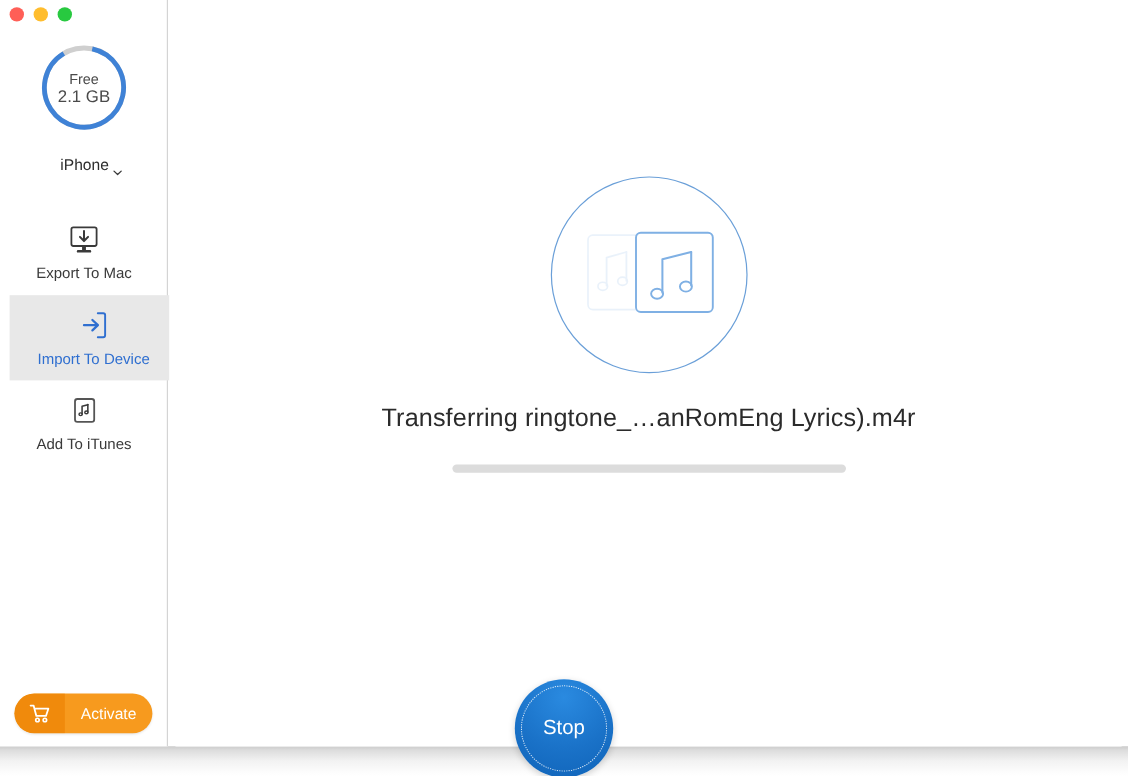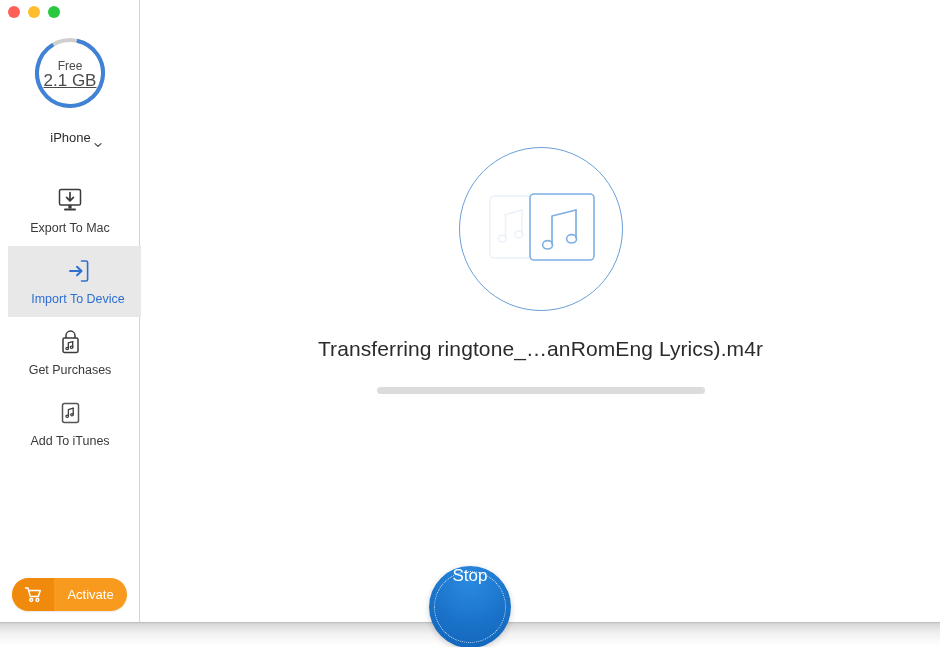--- a/index.html
+++ b/index.html
@@ -54,21 +54,21 @@
     display:flex; flex-direction:column; align-items:center;
   }
   #storage-ring{ position:relative; width:74px; height:74px; }
   #storage-ring svg{ display:block; }
   #storage-text{
     position:absolute; left:0; top:0; width:74px; height:74px;
     display:flex; flex-direction:column; align-items:center; justify-content:center;
     gap:0;
   }
   #storage-text .lbl{ font-size:12px; color:#4a4a4a; line-height:14px; }
-  #storage-text .val{ font-size:17px; color:#4a4a4a; line-height:15px;text-decoration:underline; }
+  #storage-text .val{ font-size:14px; color:#4a4a4a; line-height:15px; }
 
   #device-row{
     margin-top:20px;
     display:flex; align-items:center; gap:3px;
     cursor:default;
     margin-left:12px;
   }
   #device-row .dev-name{ font-size:13px; color:#2c2c2c; }
   .chev{
     width:8px; height:8px; position:relative; top:1px;
@@ -147,21 +147,21 @@
     background:#2f81d8;
     border-radius:4px;
   }
 
   
   #stop-button{
     position:absolute; left:calc(50% - 41px); top:566px;
     width:82px; height:82px;
     border-radius:50%;
     background:radial-gradient(circle at 50% 18%, #2a8ae0 0%, #1a72c8 55%, #0f63b8 100%);
-    display:flex; justify-content:center;
+    display:flex; align-items:center; justify-content:center;
     cursor:default;
     box-shadow:0 2px 6px rgba(0,0,0,.18);
     z-index:20;
   }
   #stop-dots{
     position:absolute; left:5px; top:5px;
     width:72px; height:72px; border-radius:50%;
     border:1.5px dotted rgba(255,255,255,.82);
   }
   #stop-label{
@@ -226,33 +226,20 @@
         <div class="nav-item selected">
           <span class="ico">
             <svg width="26" height="26" viewBox="0 0 26 26">
               <path d="M16.5 3 H21 a1.6 1.6 0 0 1 1.6 1.6 V21.4 A1.6 1.6 0 0 1 21 23 H16.5" fill="none" stroke="#2f6fd0" stroke-width="1.6" stroke-linecap="round"></path>
               <path d="M5 13 H16.3 M12 8.7 L16.6 13 L12 17.3" fill="none" stroke="#2f6fd0" stroke-width="1.9" stroke-linecap="round" stroke-linejoin="round"></path>
             </svg>
           </span>
           <span class="lab" style="color: rgb(47, 111, 208);">Import To Device</span>
         </div>
 
-        <div class="nav-item">
-          <span class="ico">
-            <svg width="25" height="27" viewBox="0 0 25 27">
-              <path d="M8 9 V6.6 a4.5 4.5 0 0 1 9 0 V9" fill="none" stroke="#3a3a3a" stroke-width="1.5"></path>
-              <rect x="5" y="9" width="15" height="14.5" rx="1.4" fill="none" stroke="#3a3a3a" stroke-width="1.5"></rect>
-              <path d="M14.7 12.6 L10.3 13.8 L10.3 19.3" fill="none" stroke="#3a3a3a" stroke-width="1.3" stroke-linecap="round" stroke-linejoin="round"></path>
-              <path d="M14.7 12.6 L14.7 18" fill="none" stroke="#3a3a3a" stroke-width="1.3" stroke-linecap="round"></path>
-              <ellipse cx="9.2" cy="19.5" rx="1.35" ry="1.15" fill="none" stroke="#3a3a3a" stroke-width="1.2"></ellipse>
-              <ellipse cx="13.6" cy="18.2" rx="1.35" ry="1.15" fill="none" stroke="#3a3a3a" stroke-width="1.2"></ellipse>
-            </svg>
-          </span>
-          <span class="lab">Get Purchases</span>
-        </div>
 
         <div class="nav-item">
           <span class="ico">
             <svg width="25" height="25" viewBox="0 0 25 25">
               <rect x="4.5" y="2.5" width="16" height="19" rx="2" fill="none" stroke="#555555" stroke-width="1.5"></rect>
               <path d="M15.2 7.2 L10.4 8.6 L10.4 15" fill="none" stroke="#3a3a3a" stroke-width="1.3" stroke-linecap="round" stroke-linejoin="round"></path>
               <path d="M15.2 7.2 L15.2 13.4" fill="none" stroke="#3a3a3a" stroke-width="1.3" stroke-linecap="round"></path>
               <ellipse cx="9.2" cy="15.2" rx="1.35" ry="1.15" fill="none" stroke="#3a3a3a" stroke-width="1.2"></ellipse>
               <ellipse cx="14" cy="13.7" rx="1.35" ry="1.15" fill="none" stroke="#3a3a3a" stroke-width="1.2"></ellipse>
             </svg>

